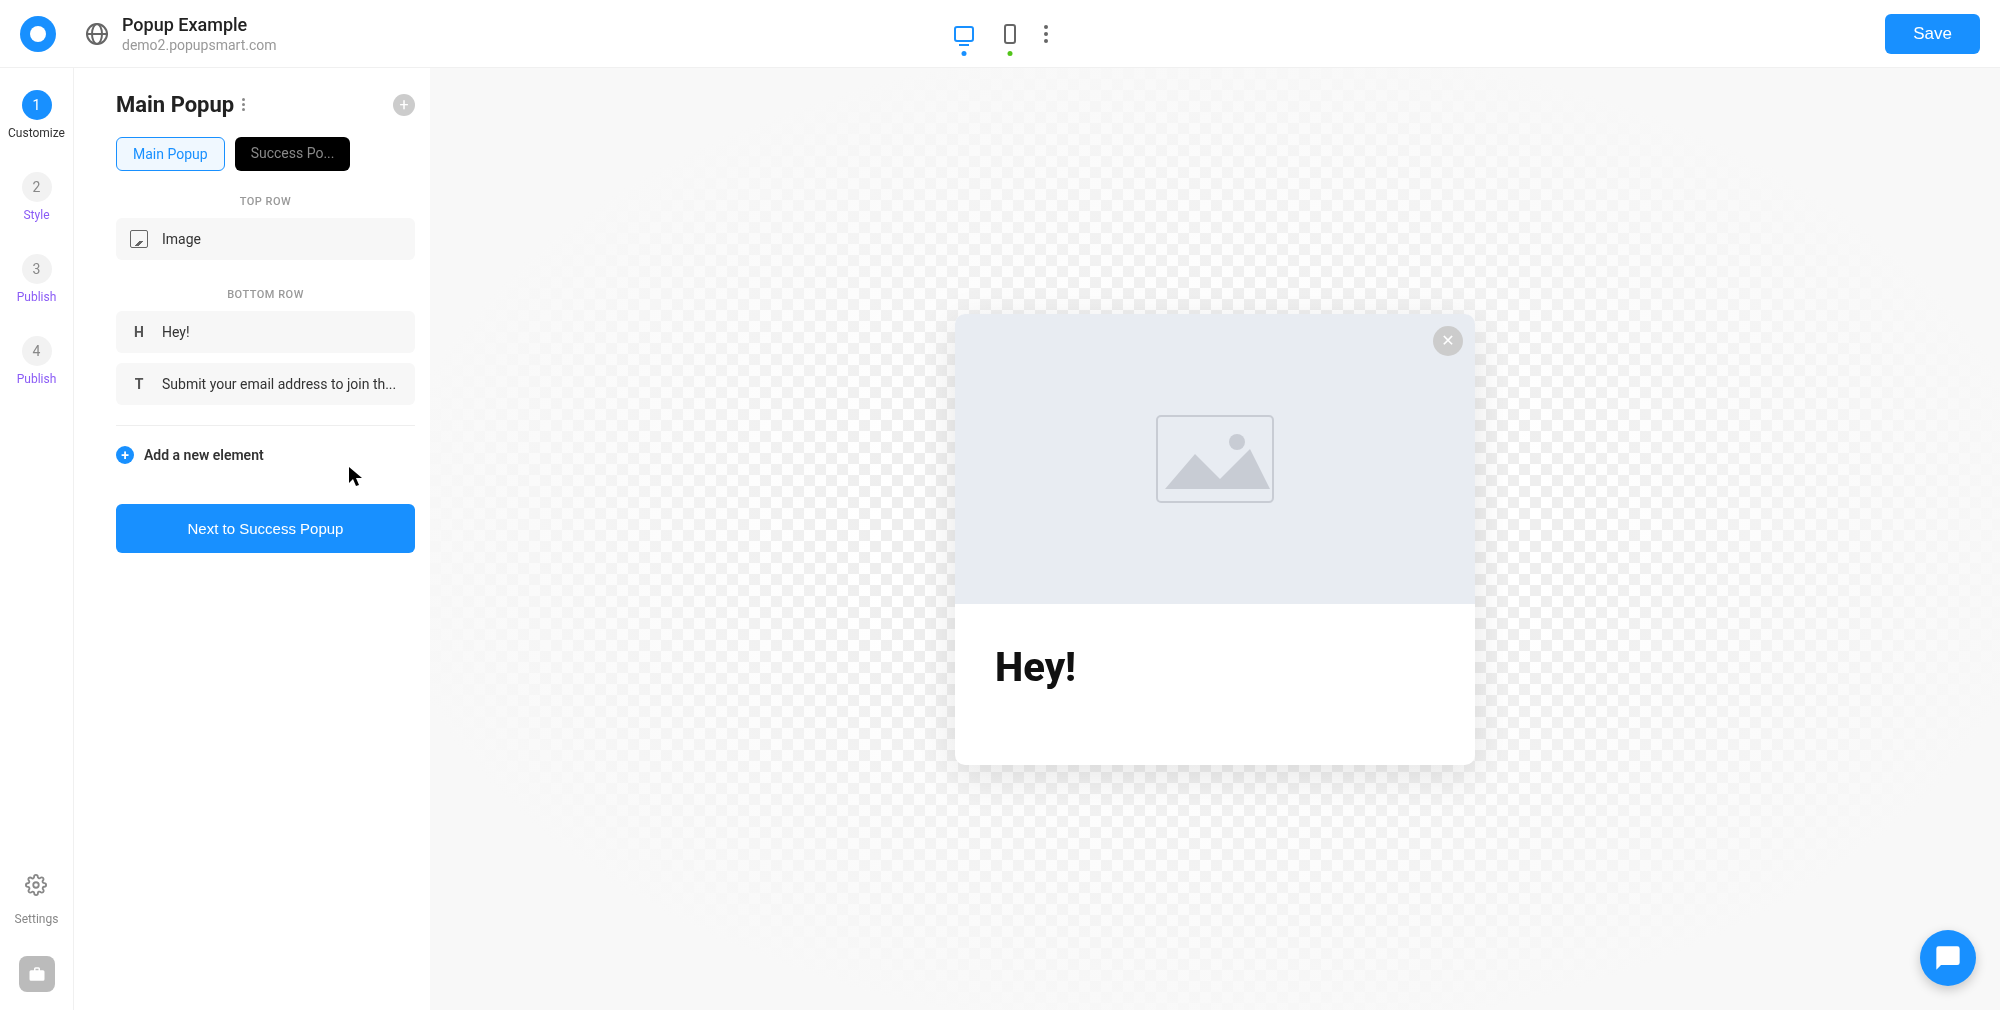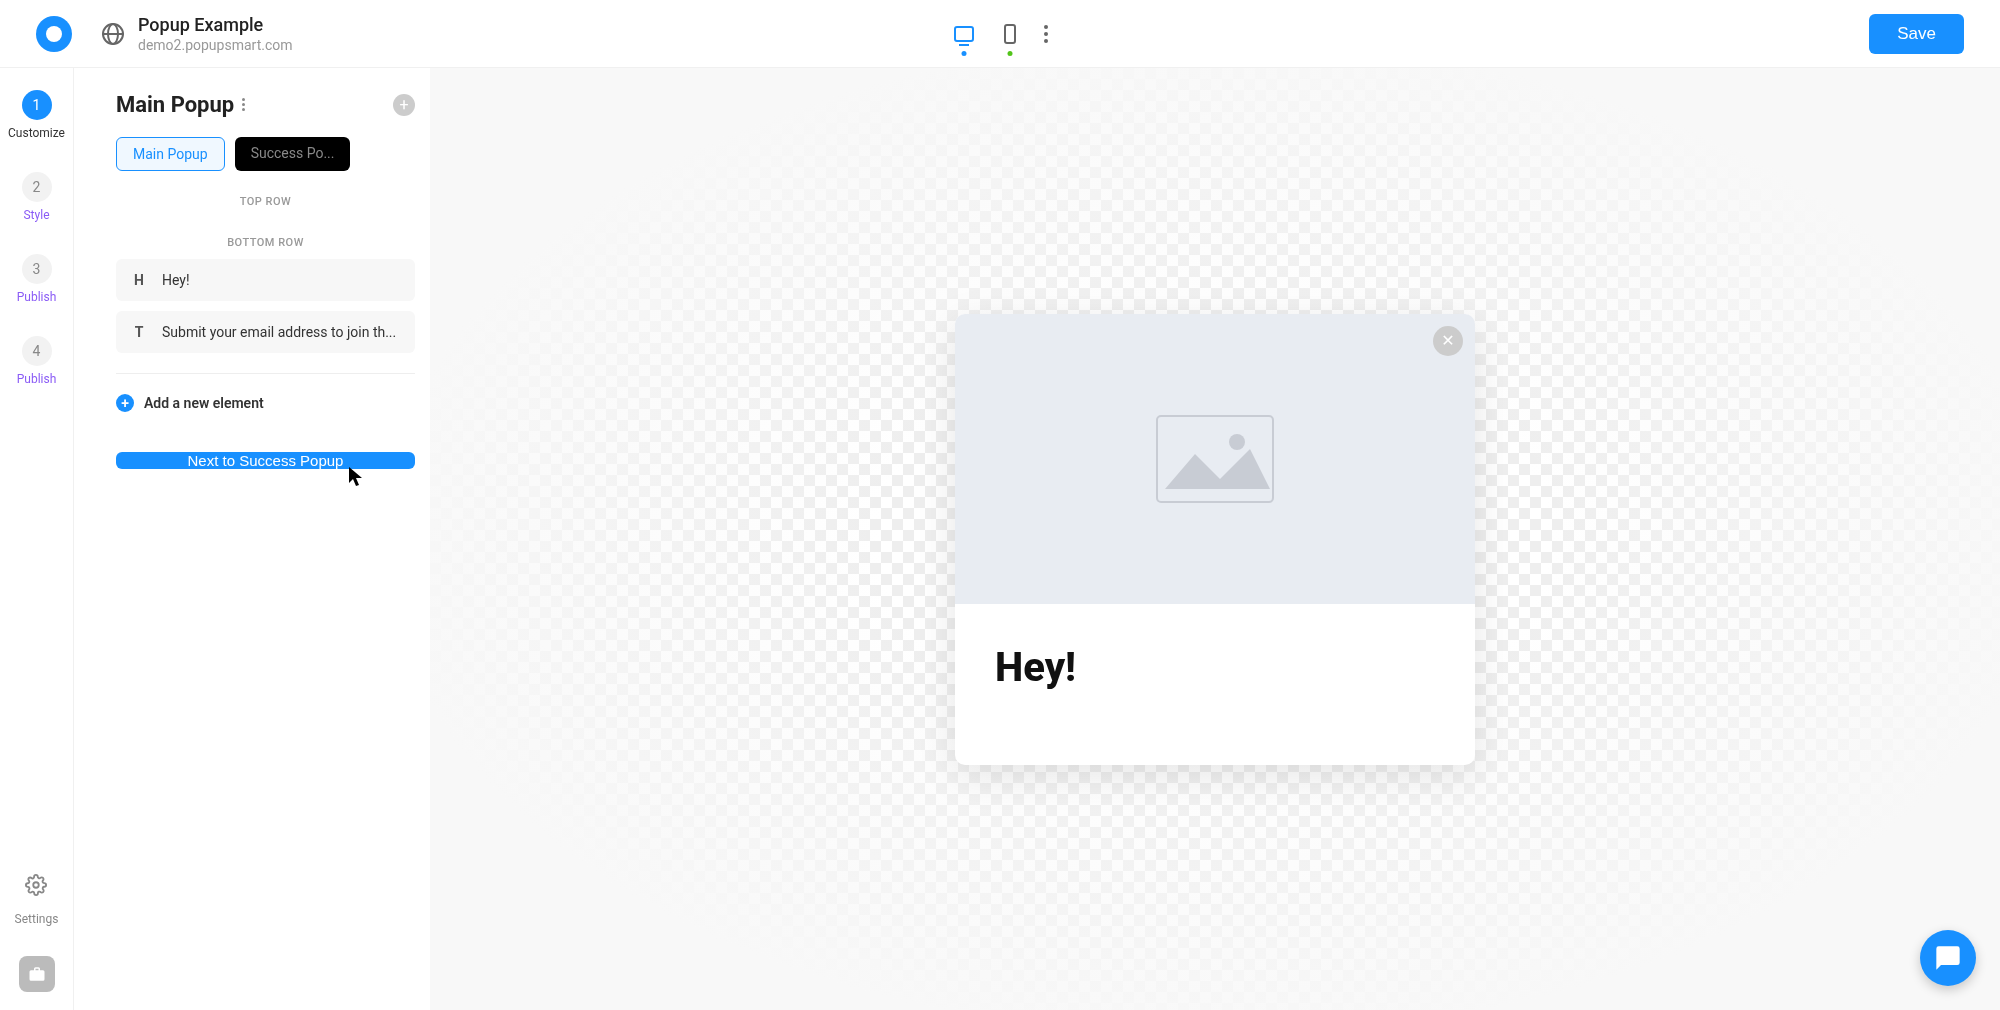--- a/index.html
+++ b/index.html
@@ -1,19 +1,19 @@
 <!DOCTYPE html>
 <html><head>
 <meta charset="utf-8">
 <style>
 * { box-sizing: border-box; margin: 0; padding: 0; }
 body { font-family: -apple-system, BlinkMacSystemFont, "Segoe UI", Roboto, sans-serif; background: #fff; width: 2000px; height: 1010px; overflow: hidden; }
 
 
-.header { height: 68px; display: flex; align-items: center; padding: 0 36px; border-bottom: 1px solid #f0f0f0; }
+.header { height: 68px; display: flex; align-items: center; padding: 0 20px; border-bottom: 1px solid #f0f0f0; }
 .logo { width: 36px; height: 36px; border-radius: 50%; background: #1890ff; display: flex; align-items: center; justify-content: center; margin-right: 30px; }
 .logo-inner { width: 16px; height: 16px; background: #fff; border-radius: 50%; }
 .globe-icon { width: 22px; height: 22px; border: 2px solid #666; border-radius: 50%; position: relative; margin-right: 14px; }
 .globe-icon::before { content: ""; position: absolute; left: 50%; top: -2px; bottom: -2px; width: 8px; border: 2px solid #666; border-radius: 50%; transform: translateX(-50%); }
 .globe-icon::after { content: ""; position: absolute; top: 50%; left: -2px; right: -2px; height: 2px; background: #666; transform: translateY(-50%); }
 .title-block .title { font-size: 18px; font-weight: 500; color: #222; }
 .title-block .subtitle { font-size: 14px; color: #999; margin-top: 2px; }
 .header-center { position: absolute; left: 50%; transform: translateX(-50%); display: flex; align-items: center; gap: 22px; }
 .device-btn { width: 24px; height: 24px; display: flex; align-items: center; justify-content: center; position: relative; cursor: pointer; }
 .device-desktop { width: 20px; height: 16px; border: 2px solid #1890ff; border-radius: 3px; position: relative; }
@@ -59,21 +59,21 @@
 .element-item .el-icon { width: 18px; height: 18px; margin-right: 14px; display: flex; align-items: center; justify-content: center; font-weight: 700; color: #555; }
 .img-icon { border: 1.5px solid #666; border-radius: 2px; position: relative; }
 .img-icon::after { content: ""; position: absolute; bottom: 1px; left: 1px; right: 1px; height: 5px; background: linear-gradient(135deg, transparent 40%, #666 40%, #666 60%, transparent 60%); }
 
 .section-gap { height: 18px; }
 .divider { height: 1px; background: #eee; margin: 20px 0; }
 
 .add-element { display: flex; align-items: center; gap: 10px; cursor: pointer; font-size: 14px; font-weight: 600; color: #333; }
 .add-element .plus { width: 18px; height: 18px; border-radius: 50%; background: #1890ff; color: #fff; display: flex; align-items: center; justify-content: center; font-size: 14px; }
 
-.next-btn { margin-top: 40px; width: 100%; background: #1890ff; color: #fff; border: none; border-radius: 6px; font-size: 15px; font-weight: 500; cursor: pointer; }
+.next-btn { margin-top: 40px; width: 100%; background: #1890ff; color: #fff; border: none; padding: 16px; border-radius: 6px; font-size: 15px; font-weight: 500; cursor: pointer; }
 
 
 .canvas { position: absolute; left: 430px; right: 0; top: 68px; bottom: 0; background-color: #f8f8f8; background-image: repeating-conic-gradient(#eee 0% 25%, #fff 0% 50%); background-size: 22px 22px; display: flex; align-items: center; justify-content: center; }
 .canvas::before { content: ""; position: absolute; inset: 0; background: radial-gradient(ellipse at center, rgba(255,255,255,0) 30%, #f8f8f8 75%); pointer-events: none; }
 
 .popup { width: 520px; background: #fff; border-radius: 10px; box-shadow: 0 10px 40px rgba(0,0,0,0.1); overflow: hidden; position: relative; z-index: 1; }
 .popup-close { position: absolute; top: 12px; right: -32px; width: 30px; height: 30px; border-radius: 50%; background: #ccc; color: #fff; display: flex; align-items: center; justify-content: center; font-size: 16px; cursor: pointer; z-index: 2; }
 .popup-close.inside { right: 12px; }
 .popup-image { height: 290px; background: #e8ecf2; display: flex; align-items: center; justify-content: center; }
 .popup-image svg { stroke: #c8ccd4; fill: none; stroke-width: 2; }
@@ -159,20 +159,24 @@
         <span></span>
       </div>
     <div class="panel-add">+</div>
   </div>
   <div class="tabs">
     <div class="tab active">Main Popup</div>
     <div class="tab">Success Po...</div>
   </div>
 
   <div class="section-label">TOP ROW</div>
+  <div class="element-item">
+    <div class="el-icon img-icon"></div>
+    <span>Image</span>
+  </div>
 
   <div class="section-gap"></div>
   <div class="section-label">BOTTOM ROW</div>
   <div class="element-item">
     <div class="el-icon">H</div>
     <span>Hey!</span>
   </div>
   <div class="element-item">
     <div class="el-icon">T</div>
     <span>Submit your email address to join th...</span>

